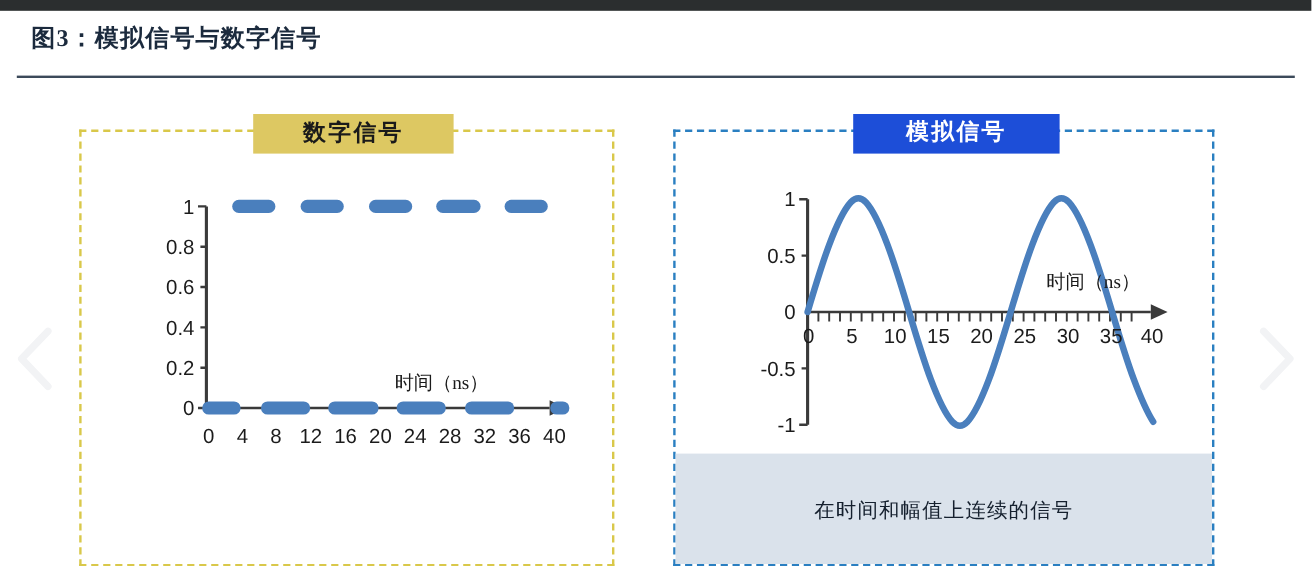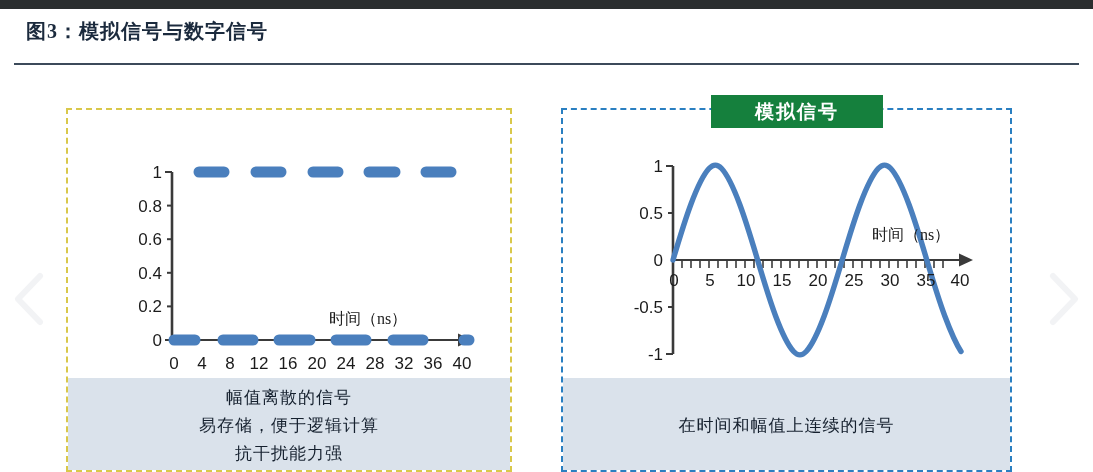--- a/index.html
+++ b/index.html
@@ -55,21 +55,21 @@
     letter-spacing: 2px;
     z-index: 5;
     white-space: nowrap;
   }
   .panel.left  .panel-header {
     left: 143px; width: 167px;
     background: #ddc862; color: #1a1a1a;
   }
   .panel.right .panel-header {
     left: 148px; width: 172px;
-    background: #15803d; color: #ffffff;
+    background: #1d4ed8; color: #ffffff; font-family: Liberation Mono, monospace;
   }
 
   
   .plot {
     position: absolute; left: 0; top: 18px;
     width: 100%; height: 250px;
   }
   .plot svg { display: block; }
 
   
@@ -106,20 +106,21 @@
 
 <div id="root">
 
   <div class="topbar"></div>
 
   <div class="fig-title">图3：模拟信号与数字信号</div>
   <div class="title-rule"></div>
 
   <div class="panel left">
 
+    <div class="panel-header">数字信号</div>
 
     <div class="plot">
       <svg width="446" height="250" viewBox="0 0 446 250">
 
         <line x1="104" y1="44" x2="104" y2="212" stroke="#3a3a3a" stroke-width="2.6"></line>
 
         <g stroke="#3a3a3a" stroke-width="2">
           <line x1="97" y1="44" x2="104" y2="44"></line>
           <line x1="99" y1="77.6" x2="104" y2="77.6"></line>
           <line x1="99" y1="111.2" x2="104" y2="111.2"></line>
@@ -168,25 +169,20 @@
           <text x="307" y="241">28</text>
           <text x="336" y="241">32</text>
           <text x="365" y="241">36</text>
           <text x="394" y="241">40</text>
         </g>
 
         <text x="300" y="196" font-family="Liberation Serif, serif" font-size="16" fill="#1b1b1b" text-anchor="middle">时间（ns）</text>
       </svg>
     </div>
 
-    <div class="caption">
-      <div class="caption-line">幅值离散的信号</div>
-      <div class="caption-line">易存储，便于逻辑计算</div>
-      <div class="caption-line">抗干扰能力强</div>
-    </div>
   </div>
 
   <div class="panel right">
 
     <div class="panel-header">模拟信号</div>
 
     <div class="plot">
       <svg width="451" height="250" viewBox="0 0 451 250">
 
         <line x1="110" y1="38" x2="110" y2="226" stroke="#3a3a3a" stroke-width="2.6"></line>

